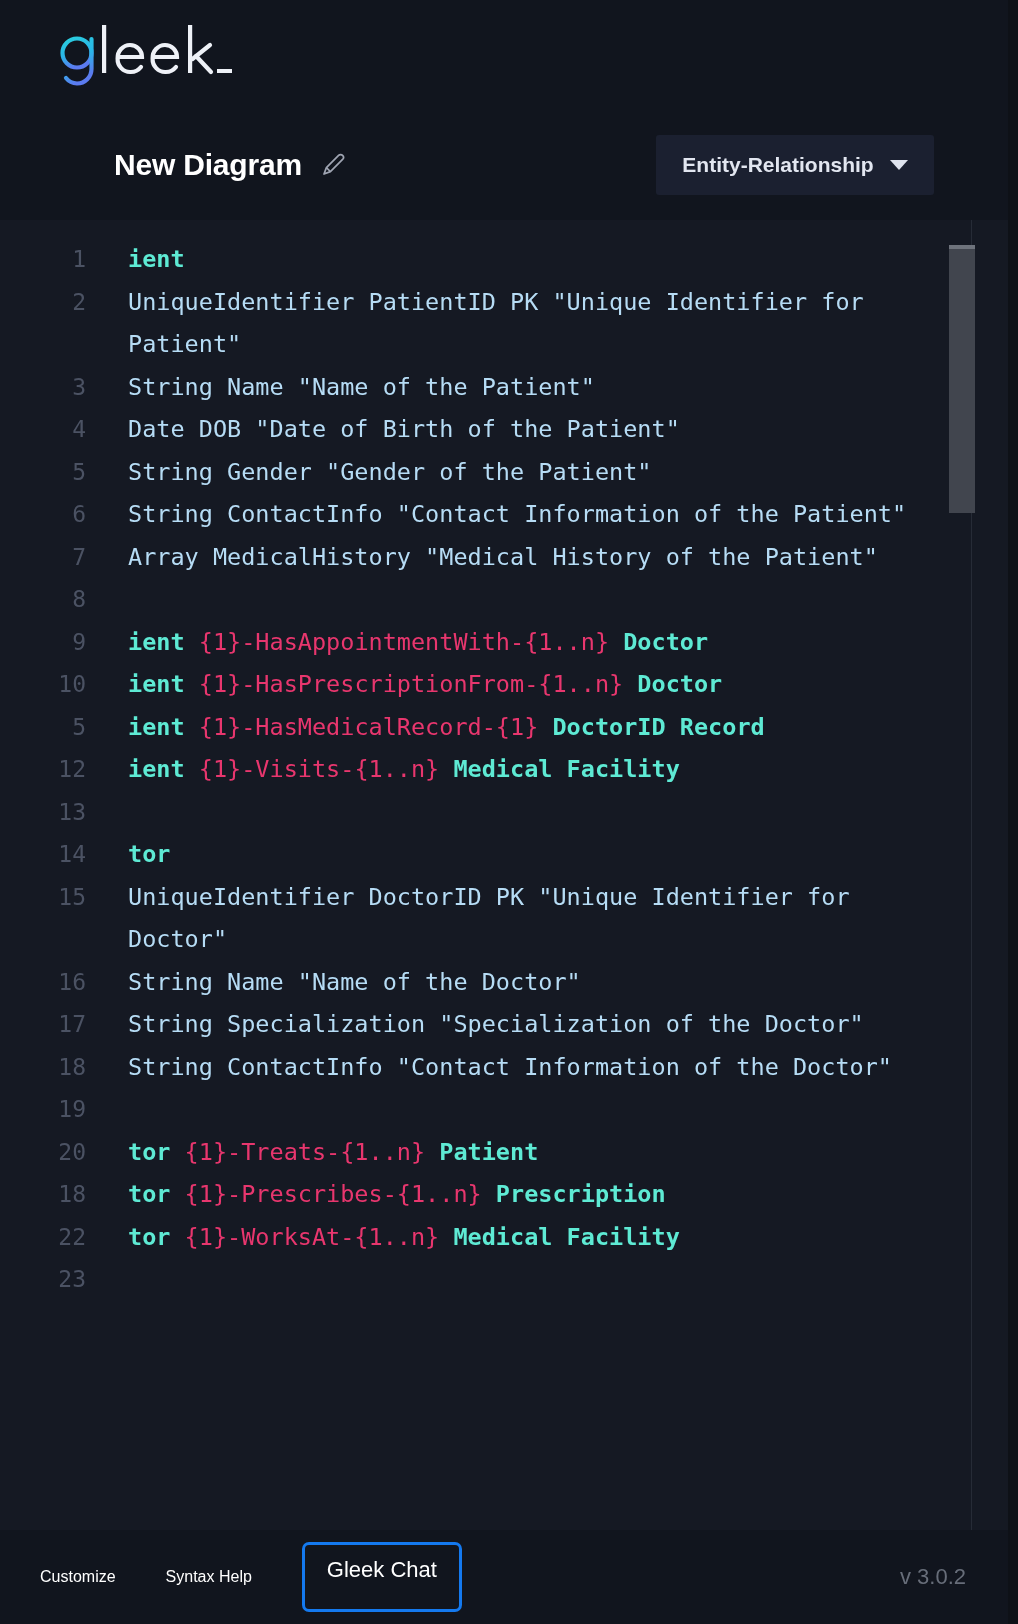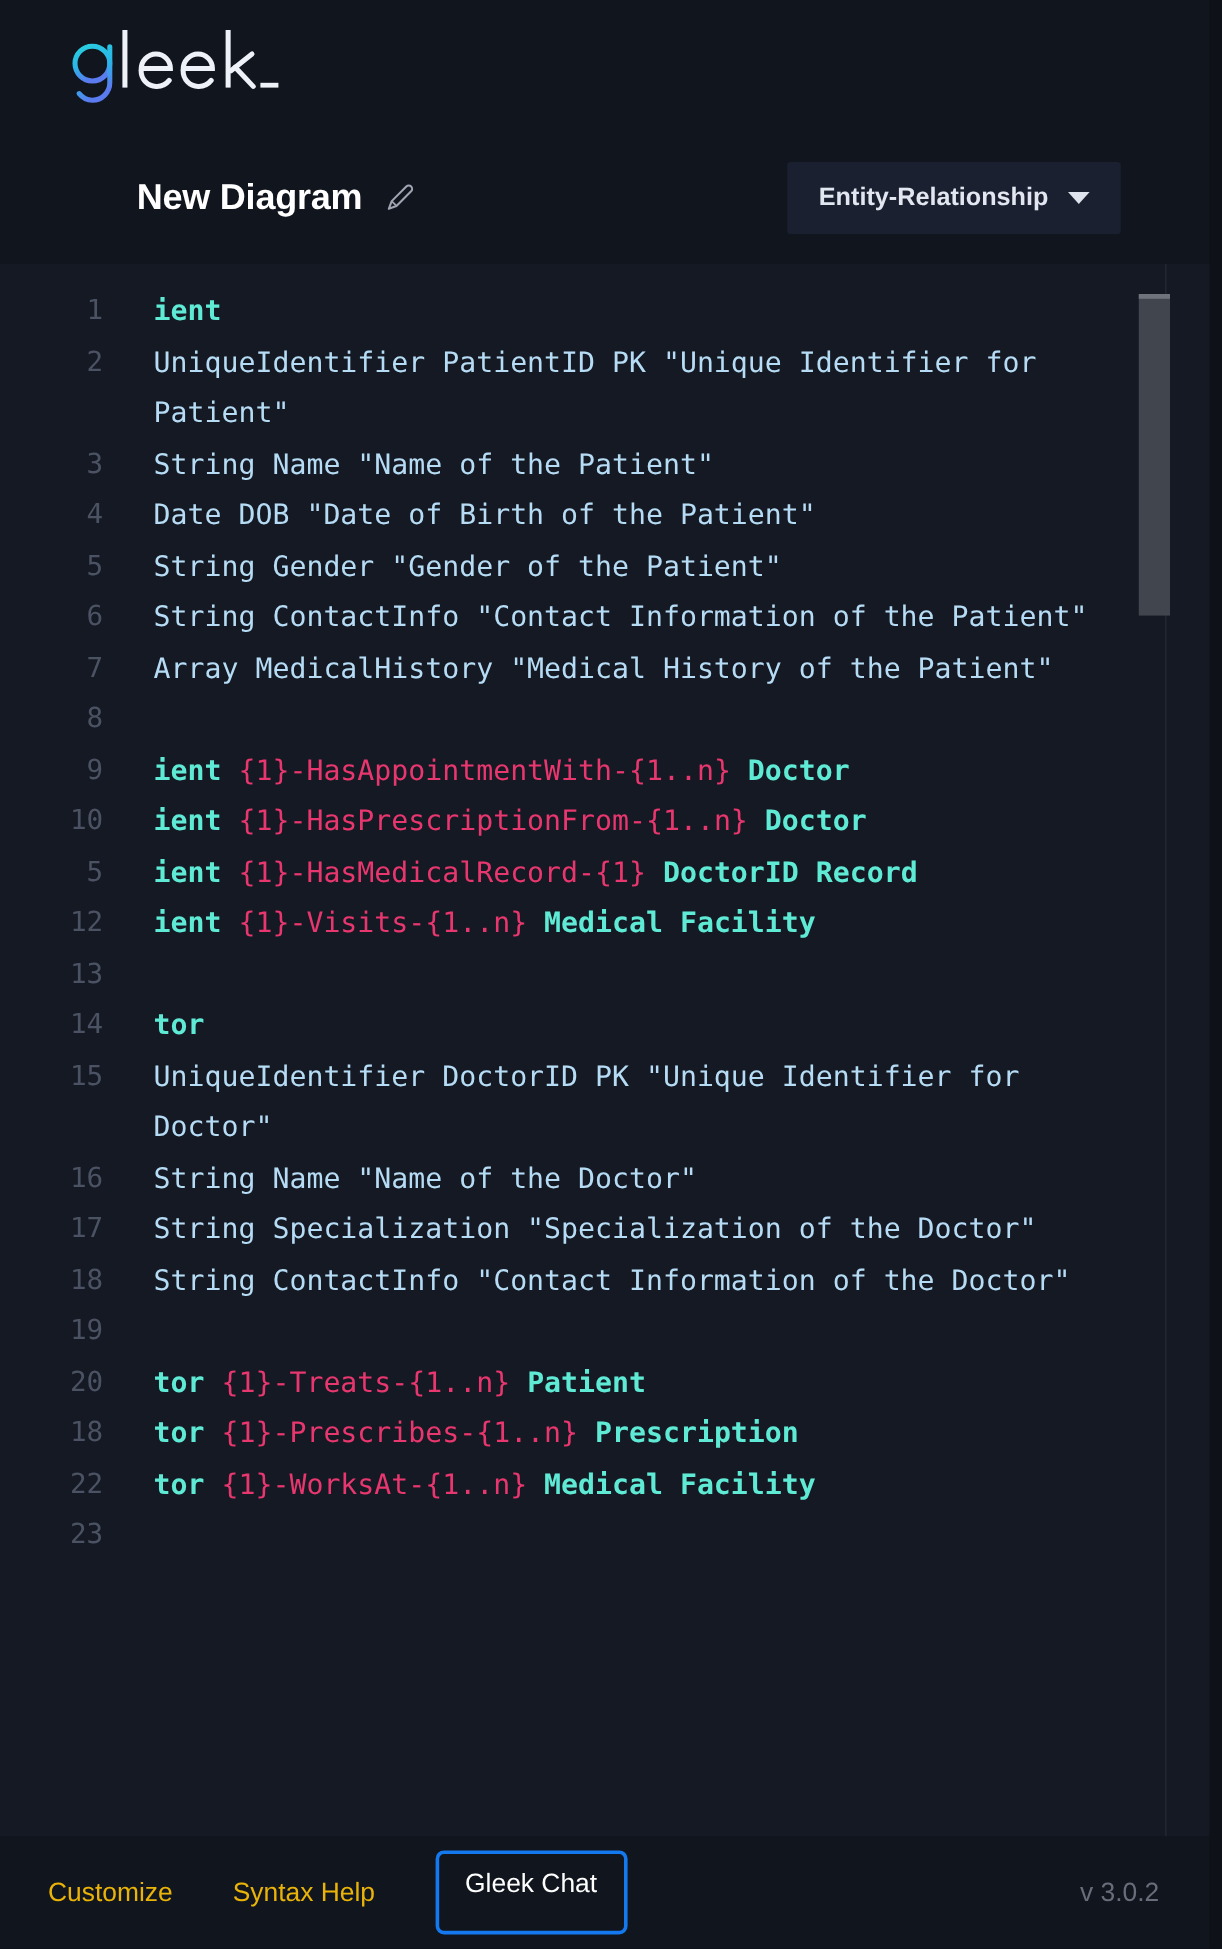--- a/index.html
+++ b/index.html
@@ -161,22 +161,22 @@
   .bottom-bar {
     flex: 0 0 94px;
     height: 94px;
     display: flex;
     align-items: center;
     padding: 0 42px 0 40px;
     box-sizing: border-box;
     background: #11151e;
   }
   .bb-link {
-    color: #eab308;
-    font-size: 22px;
+    color: #ffffff;
+    font-size: 16px;
     margin-right: 50px;
     cursor: pointer;
     white-space: nowrap;
   }
   .bb-btn {
     color: #ffffff;
     font-size: 22px;
     border: 3px solid #1479ef;
     border-radius: 7px;
     padding: 14px 22px 28px 22px;

